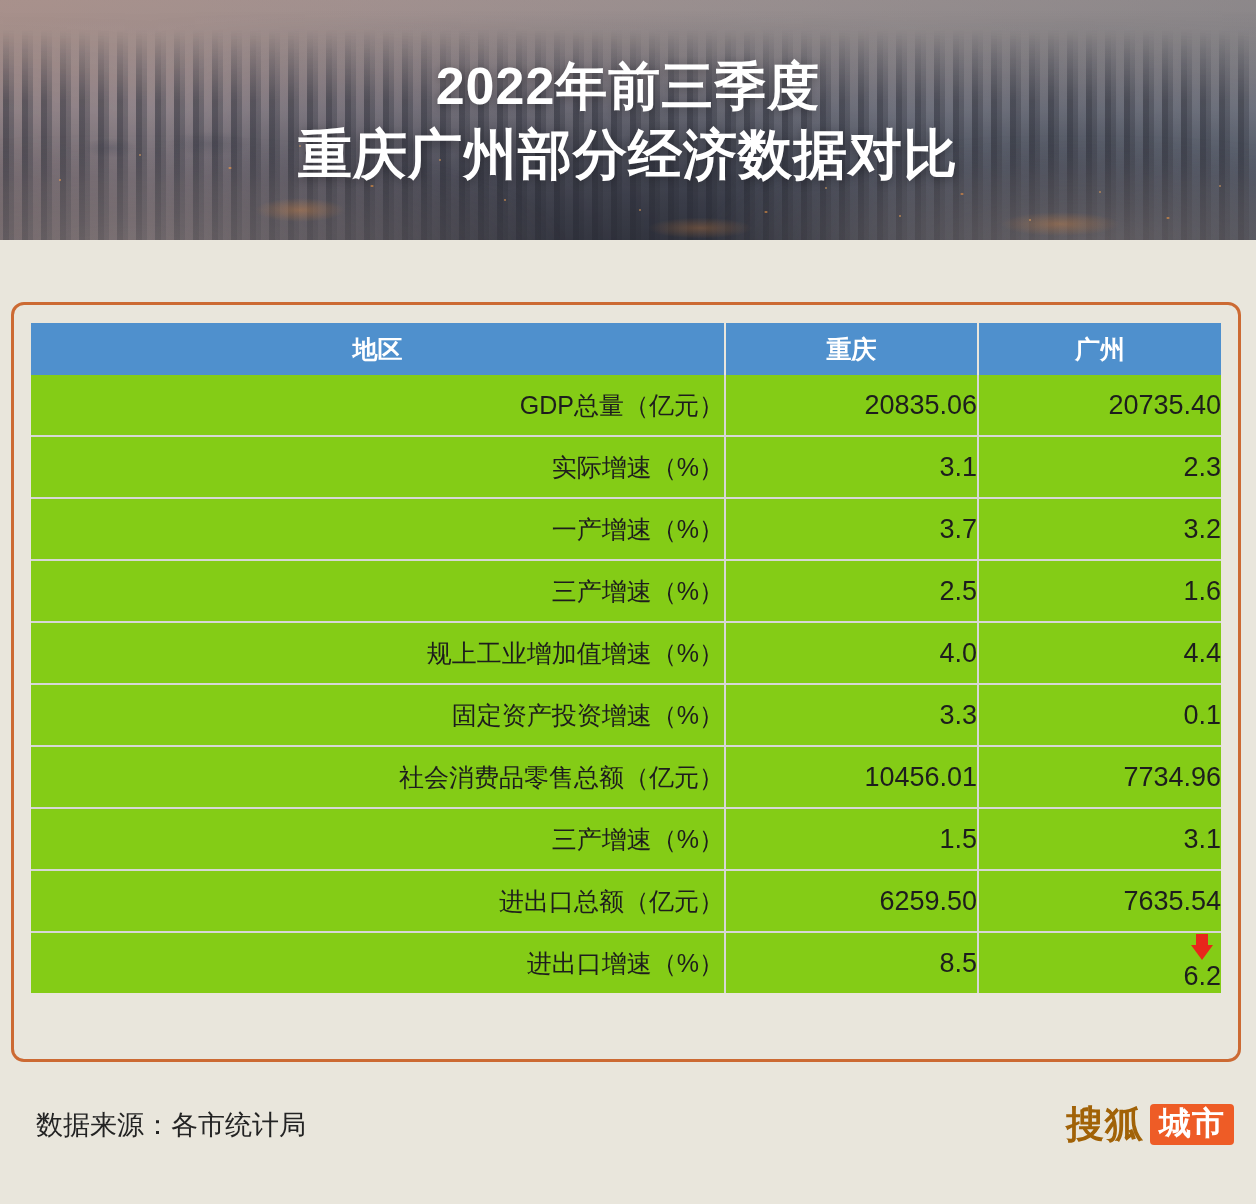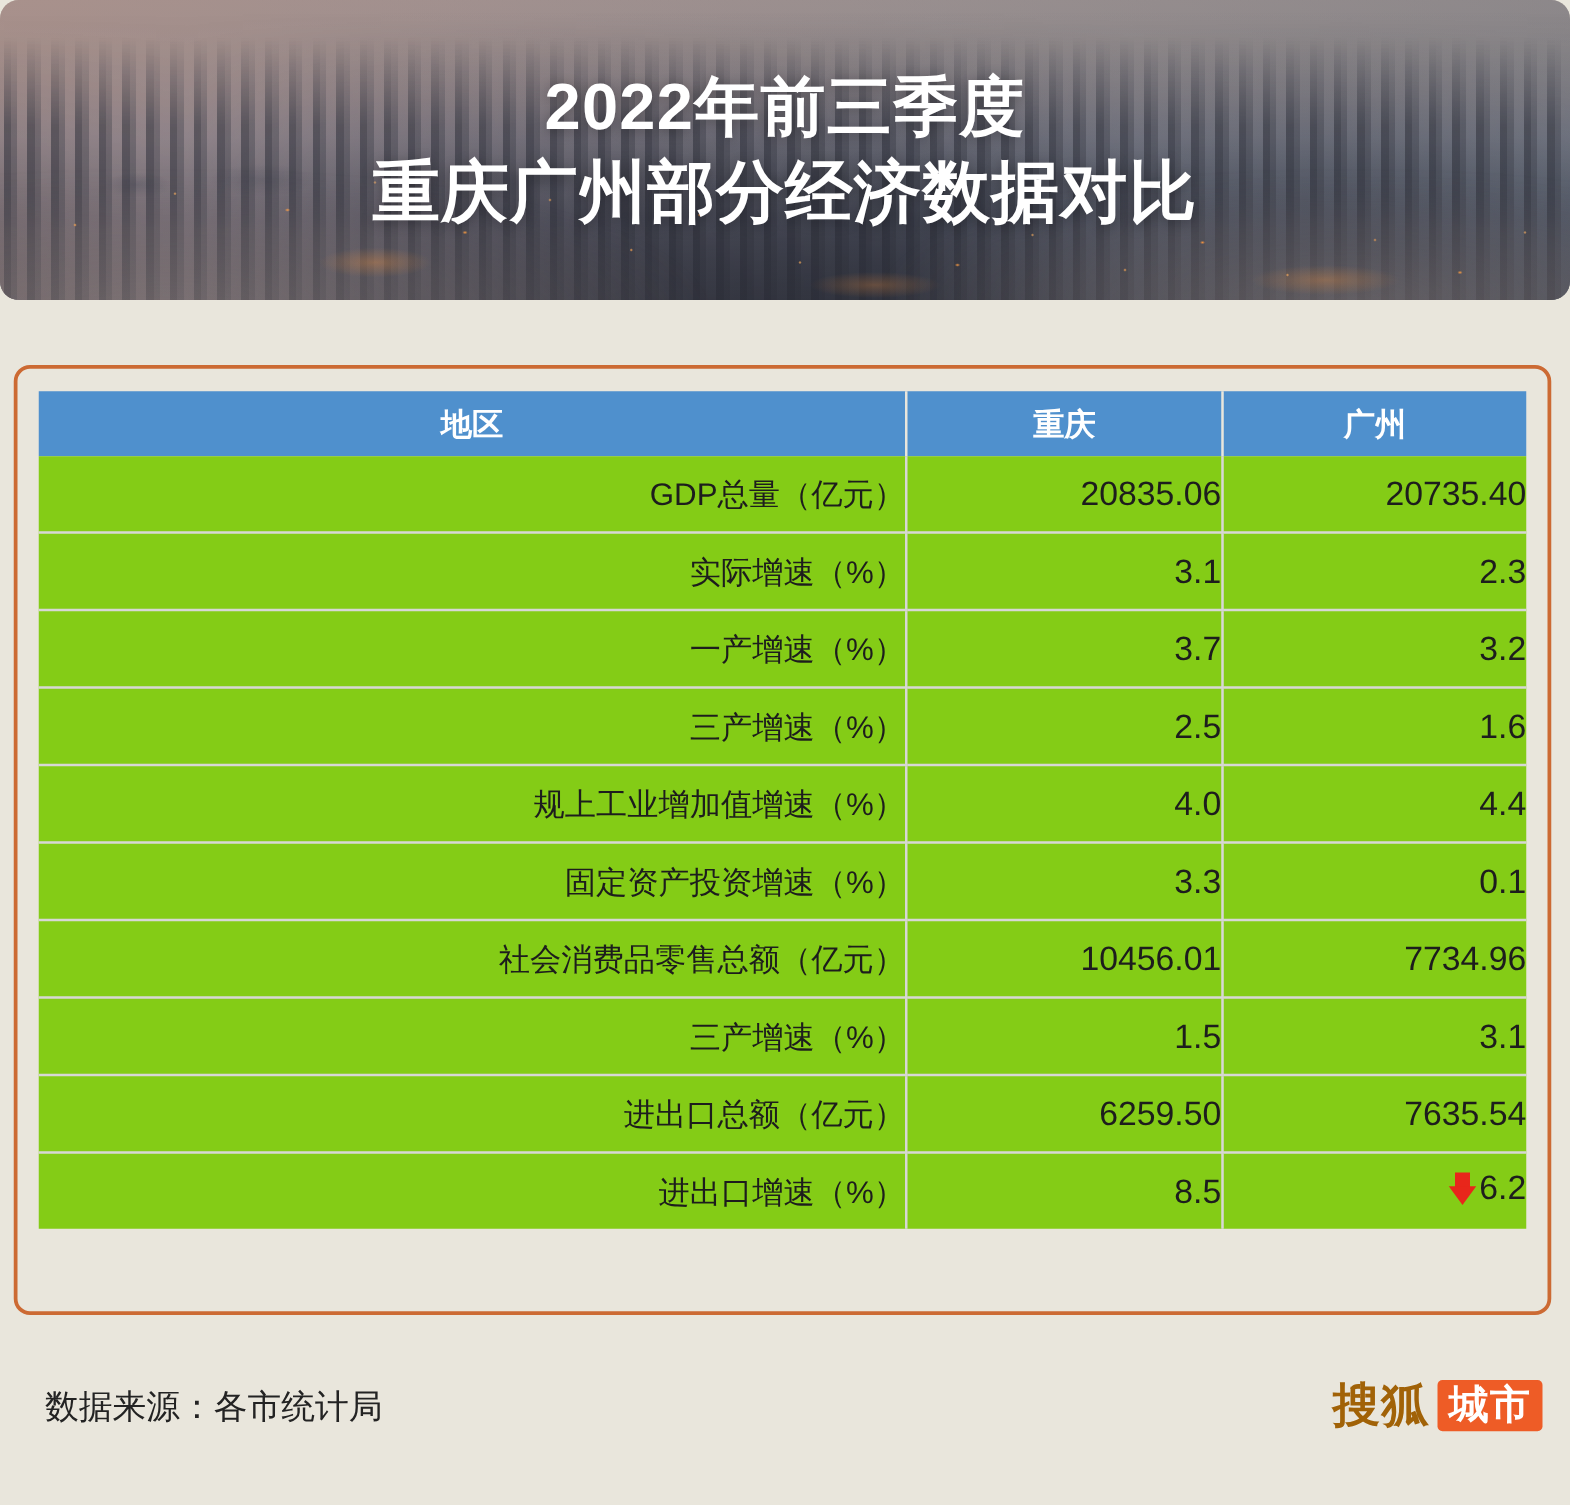--- a/index.html
+++ b/index.html
@@ -14,21 +14,20 @@
     overflow: hidden;
     position: relative;
   }
 
   
   .hero {
     position: relative;
     width: 1256px;
     height: 240px;
     overflow: hidden;
-    border-radius: 15px;
   }
   .hero-photo {
     position: absolute;
     inset: 0;
     
     background:
       linear-gradient(100deg,
         rgba(168,140,136,0.55) 0%,
         rgba(150,134,140,0.40) 28%,
         rgba(120,126,140,0.35) 58%,
@@ -148,21 +147,21 @@
     line-height: 1.18;
     text-shadow: 0 2px 10px rgba(0,0,0,0.32);
   }
   .hero-title .line1 { font-size: 52px; display: block; }
   .hero-title .line2 { font-size: 54px; display: block; margin-top: 6px; }
 
   
   .card {
     position: absolute;
     left: 11px;
-    top: 292px;
+    top: 302px;
     width: 1230px;
     height: 760px;
     box-sizing: border-box;
     border: 3px solid #cc6a33;
     border-radius: 13px;
     background: #e9e6dc;
   }
   table.data {
     position: absolute;
     left: 17px;
@@ -203,20 +202,21 @@
 
   .col-metric { width: 694px; }
   .col-cq     { width: 253px; }
   .col-gz     { width: 243px; }
 
   .val-wrap {
     display: inline-flex;
     align-items: center;
     justify-content: center;
     gap: 1px;
+    flex-direction: column;
   }
   .arrow-down {
     display: inline-block;
     width: 22px;
     height: 26px;
     position: relative;
     margin-right: 1px;
     vertical-align: middle;
   }
   .arrow-down::before {

